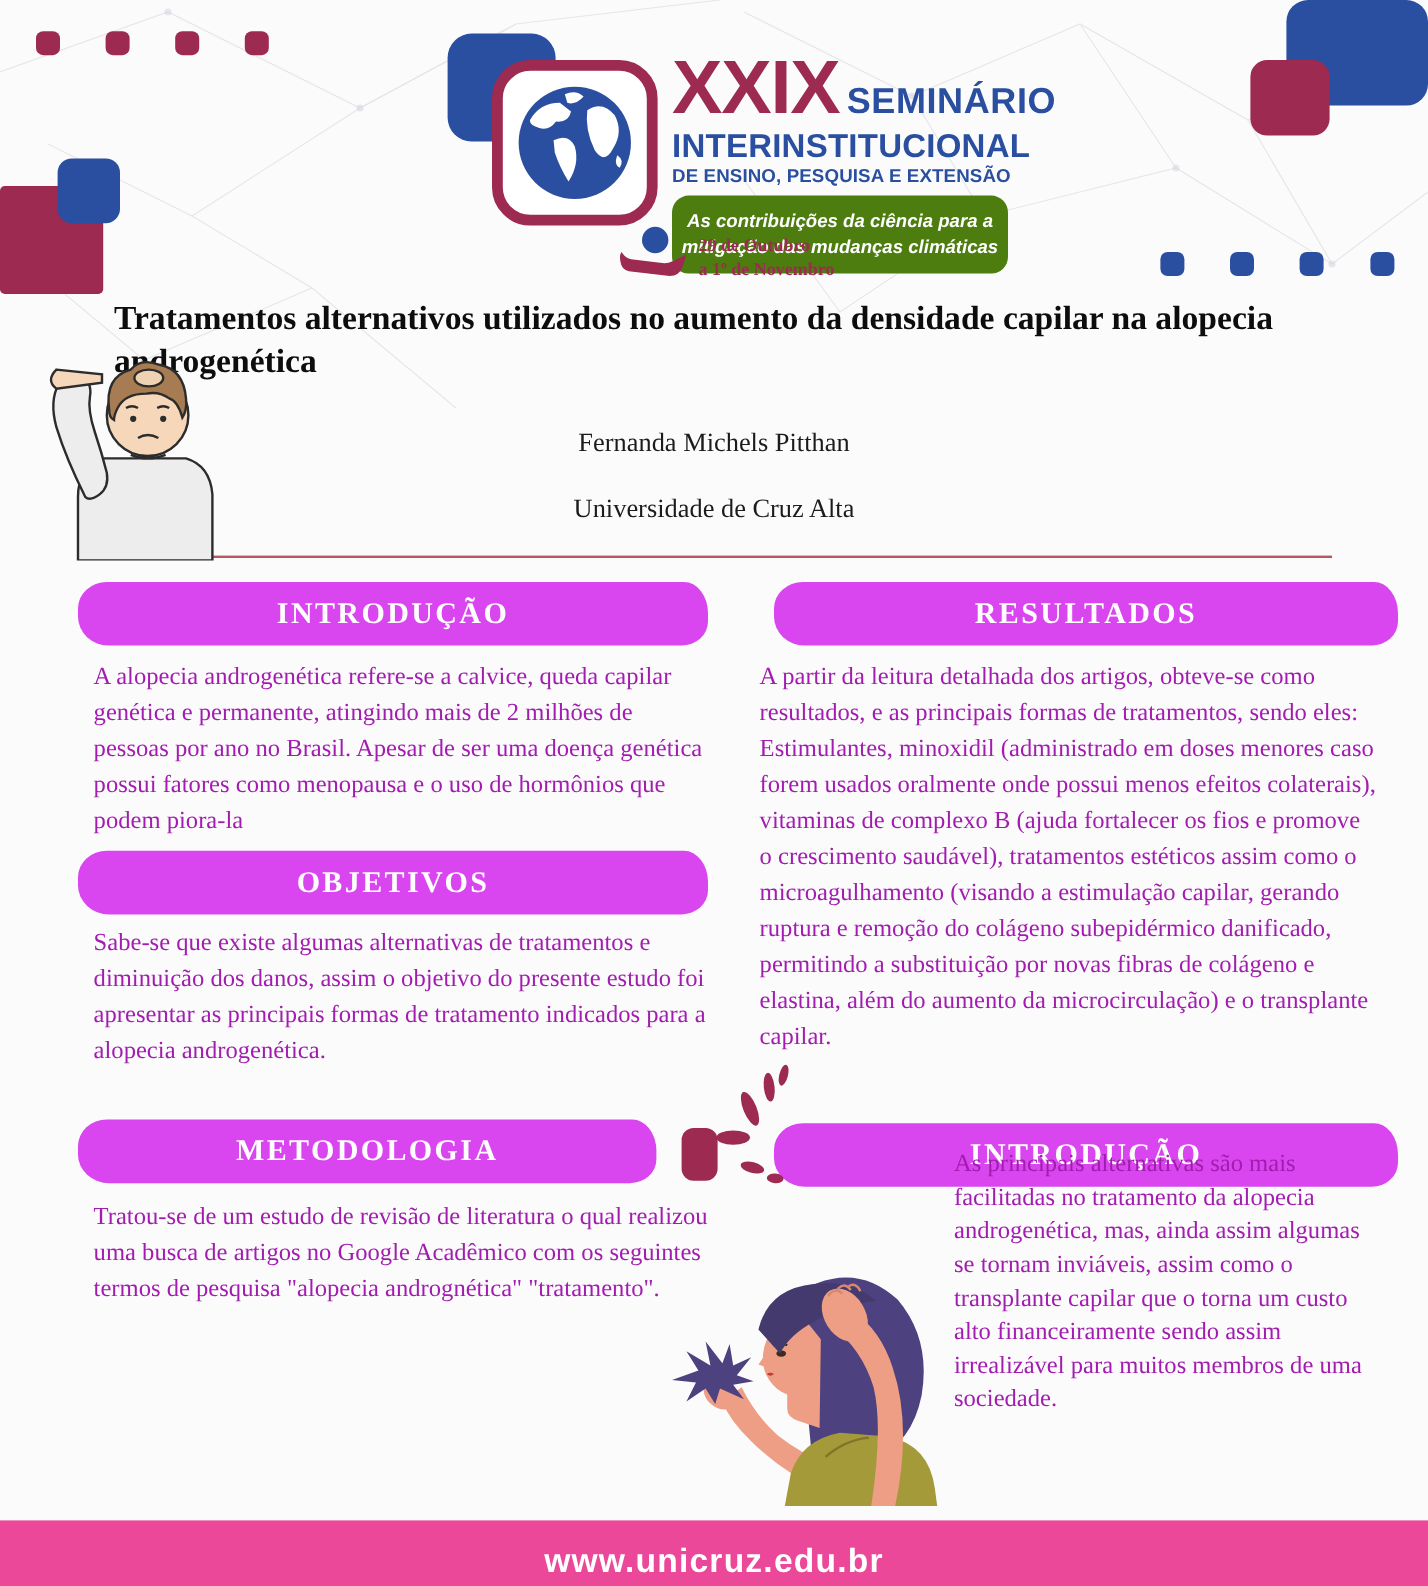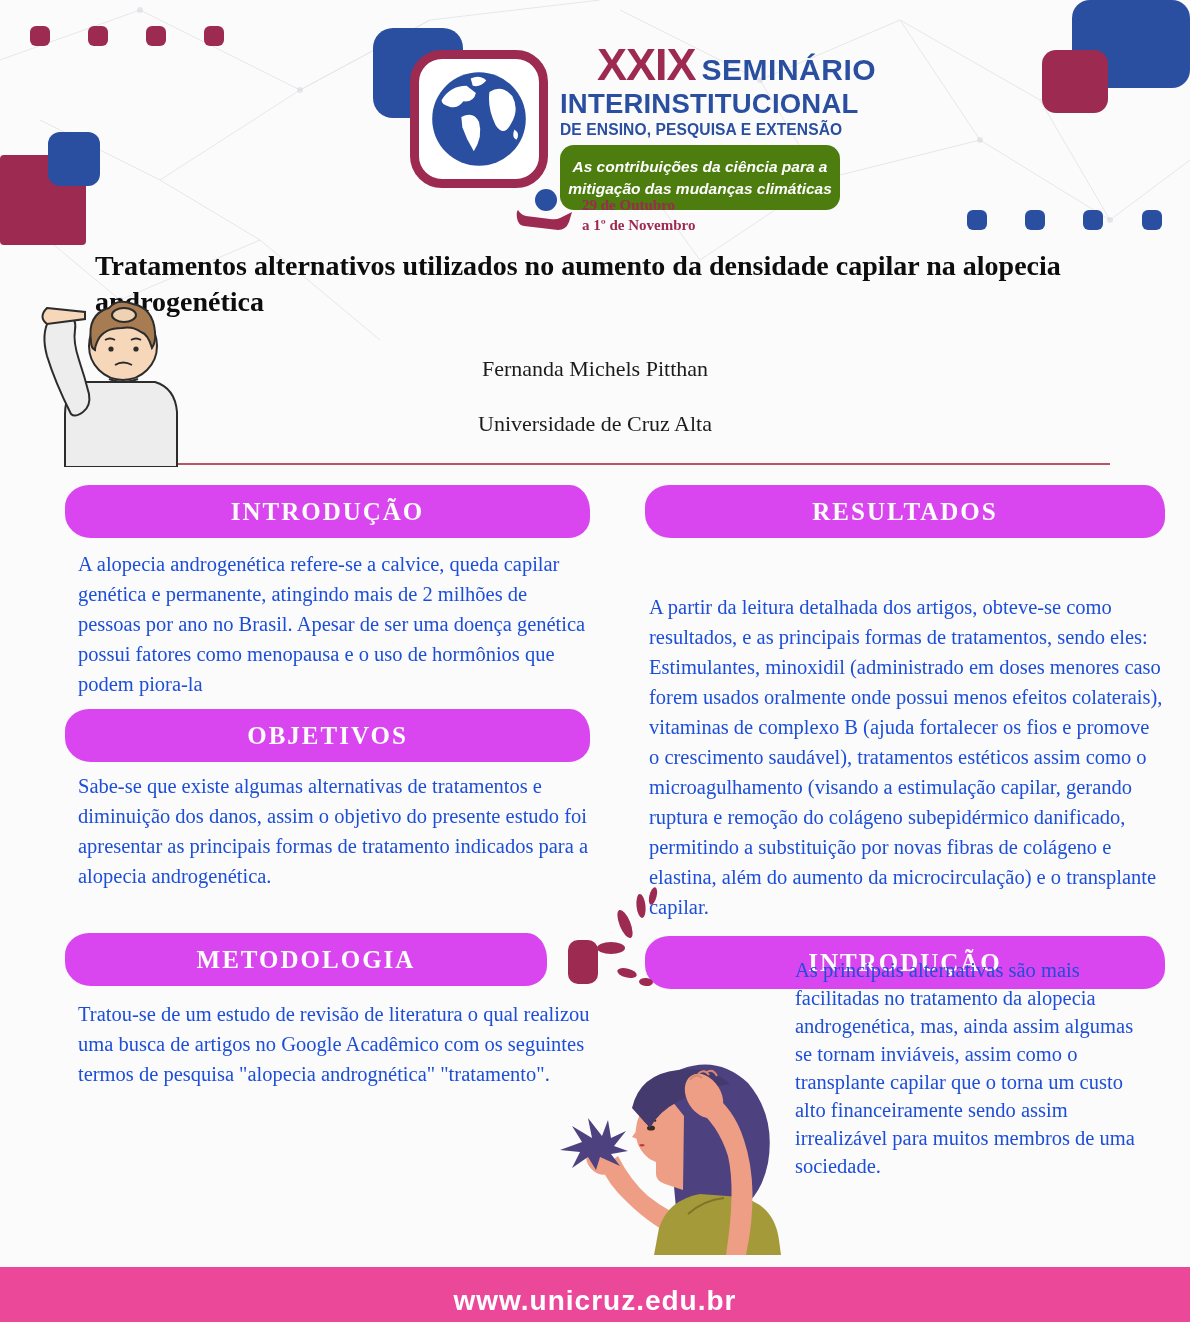--- a/index.html
+++ b/index.html
@@ -15,21 +15,21 @@
   .sq.blue{background:#2a4fa0;}
   
   .logo-blue-back{left:373px;top:28px;width:90px;height:90px;border-radius:20px;background:#2a4fa0;}
   .logo-box{
     left:410px;top:50px;width:120px;height:120px;background:#fff;
     border:9px solid #9d2a51;border-radius:32px;
     display:flex;align-items:center;justify-content:center;
   }
   .header-text{left:560px;top:42px;width:292px;font-family:"Liberation Sans",sans-serif;font-weight:bold;line-height:1;}
   .ht-line1{display:flex;align-items:baseline;gap:6px;}
-  .ht-xxix{font-size:45px;color:#9d2a51;letter-spacing:-1px;margin-left:37px;}
+  .ht-xxix{font-size:63px;color:#9d2a51;letter-spacing:-1px;}
   .ht-sem{font-size:30px;color:#2a4fa0;letter-spacing:0.5px;}
   .ht-inter{font-size:27.5px;color:#2a4fa0;margin-top:3px;letter-spacing:0.2px;}
   .ht-sub{font-size:15.6px;color:#2a4fa0;margin-top:4px;letter-spacing:0.1px;}
   .theme-badge{
     margin-top:8px;background:#4d7c0f;border-radius:14px;color:#fff;
     font-style:italic;font-size:15.5px;line-height:1.4;text-align:center;
     padding:11px 6px;width:268px;
   }
   .date-row{left:512px;top:188px;display:flex;align-items:flex-start;gap:8px;}
   .date-text{font-family:Liberation Serif, serif;font-weight:600;color:#9d2a51;font-size:15px;line-height:1.3;padding-top:8px;}
@@ -39,29 +39,29 @@
   .institution{left:0;top:411px;width:1190px;text-align:center;font-size:22px;}
   .divider{left:160px;top:463px;width:950px;height:2px;background:#a93a45;opacity:.85;}
   
   .pill{
     height:53px;background:#d946ef;color:#fdfdfd;
     display:flex;align-items:center;justify-content:center;
     font-weight:bold;font-size:25px;letter-spacing:2px;
     border-radius:24px 20px 22px 26px / 22px 26px 20px 24px;
   }
   .pill-cap{left:568px;top:940px;width:30px;height:44px;background:#9d2a51;border-radius:10px;}
-  .body-text{font-size:20.5px;line-height:30px;color:#1d4ed8;text-align:left;}
+  .body-text{font-size:20.5px;line-height:30px;color:#a21caf;text-align:left;}
   .intro-pill{left:65px;top:485px;width:525px;}
   .intro-text{left:78px;top:549px;width:512px;}
   .objetivos-pill{left:65px;top:709px;width:525px;}
   .objetivos-text{left:78px;top:771px;width:512px;}
   .metodologia-pill{left:65px;top:933px;width:482px;}
   .metodologia-text{left:78px;top:999px;width:532px;}
   .resultados-pill{left:645px;top:485px;width:520px;}
-  .resultados-text{left:649px;top:549px;width:514px;margin-top:43px;}
+  .resultados-text{left:633px;top:549px;width:514px;}
   .conclusao-pill{left:645px;top:936px;width:520px;}
   .conclusao-text{left:795px;top:956px;width:352px;line-height:28px;}
   
   .footer{
     left:0;top:1255px;width:1190px;height:67px;background:#ec4899;
     display:flex;align-items:center;justify-content:center;margin-top:12px;
   }
   .footer-url{
     color:#fff;font-family:"Liberation Sans",sans-serif;font-weight:bold;
     font-size:28px;letter-spacing:1px;

